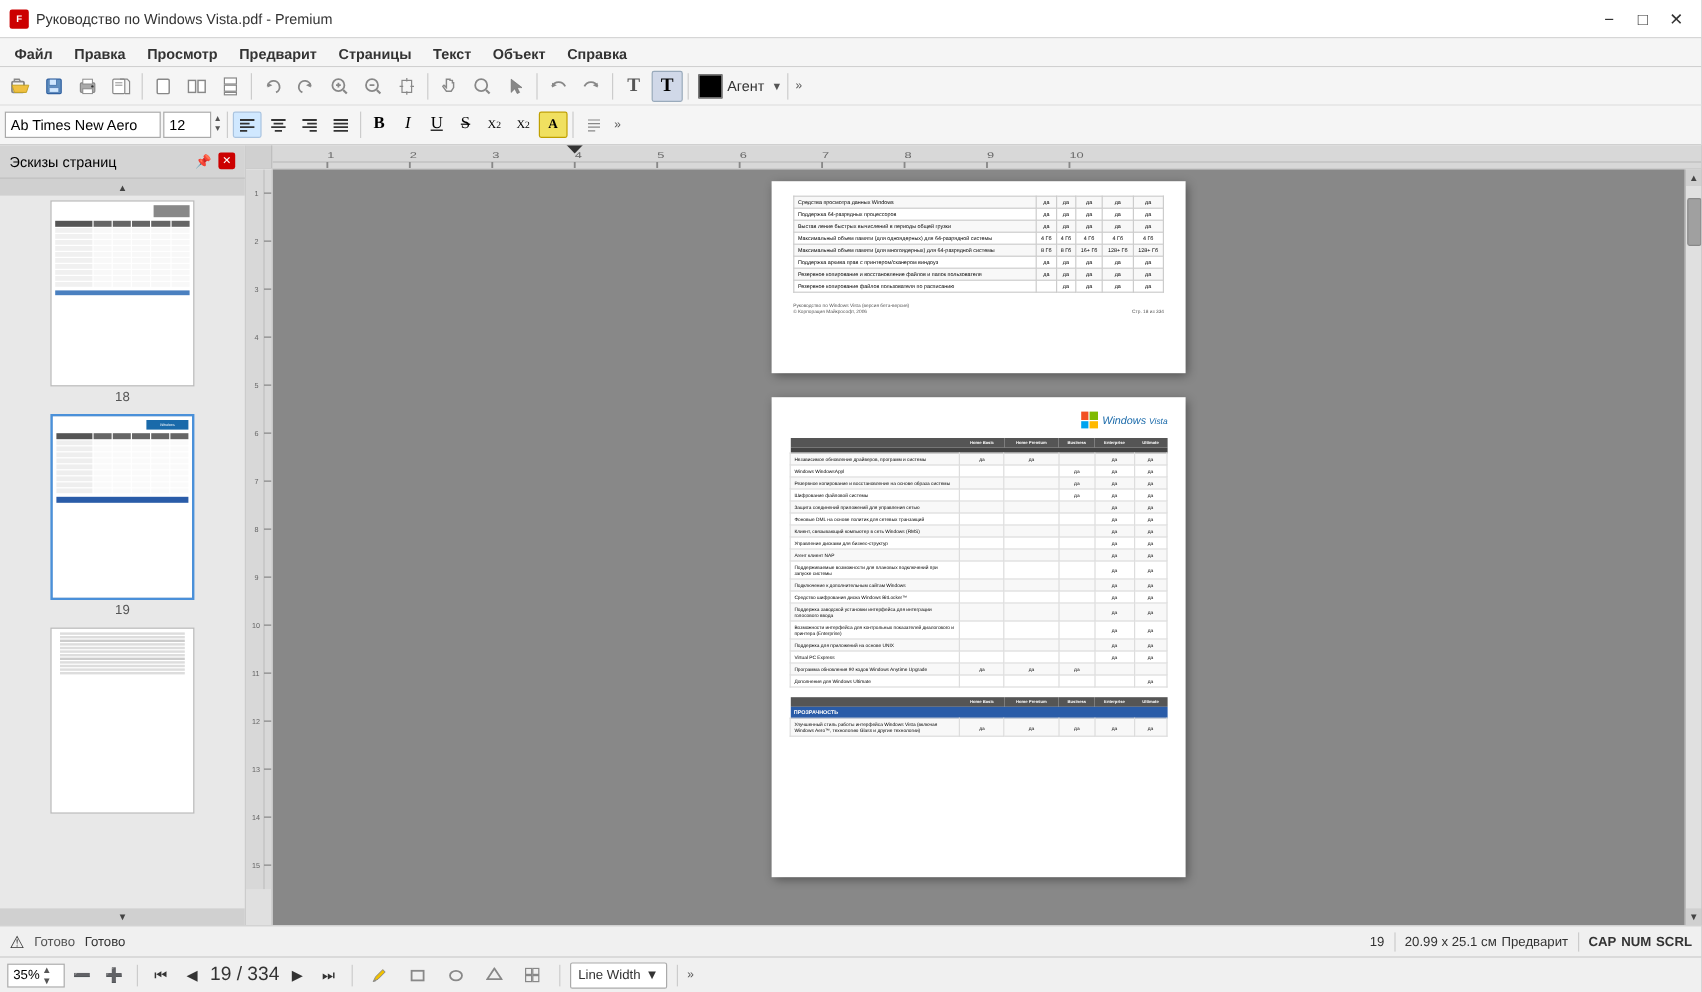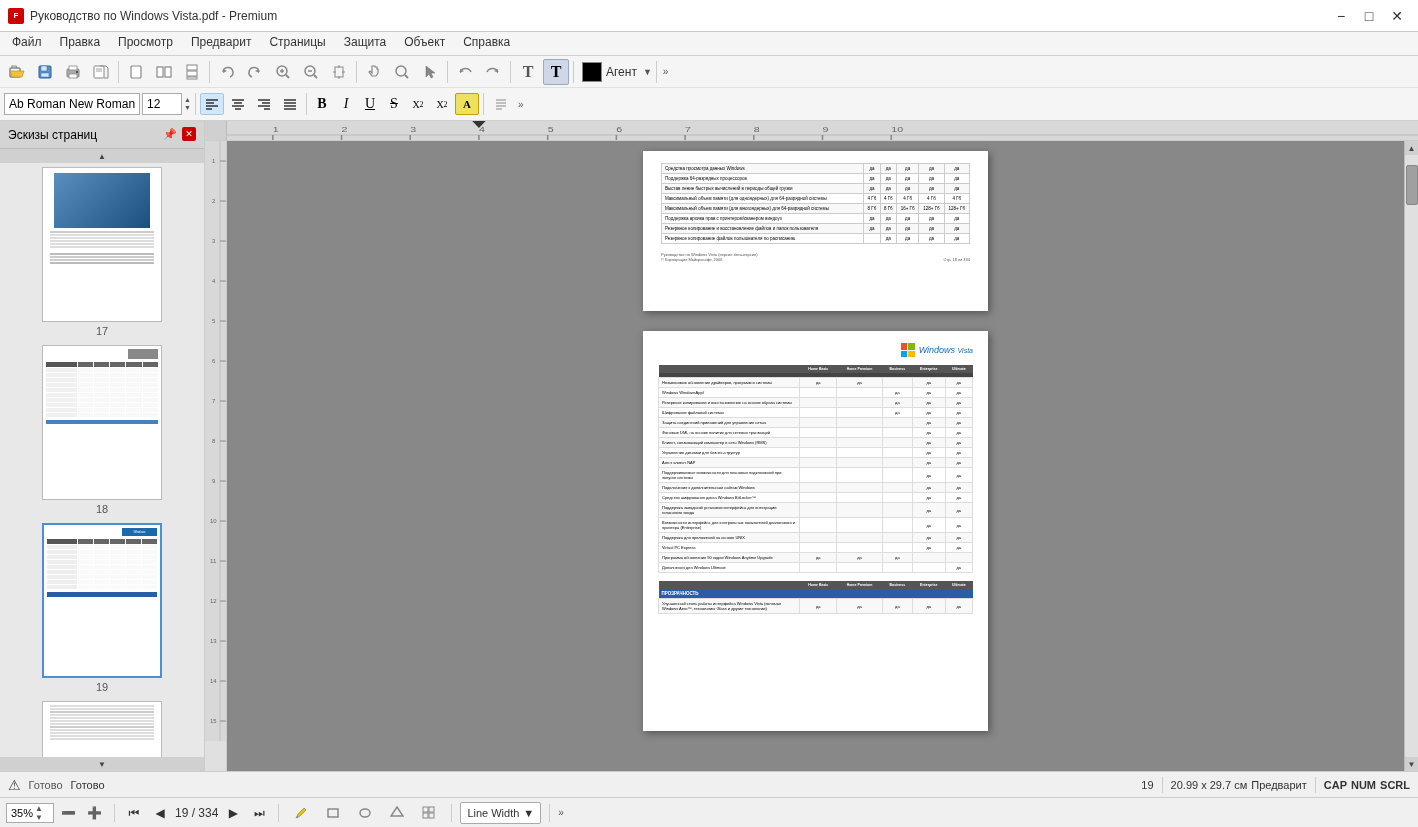--- a/index.html
+++ b/index.html
@@ -20,23 +20,24 @@
     .title-bar-text { font-size: 12px; color: #333; }
     .title-bar-controls { display: flex; gap: 2px; }
     .title-bar-btn { width: 26px; height: 20px; display: flex; align-items: center; justify-content: center; cursor: pointer; font-size: 14px; color: #333; border: none; background: transparent; }
 
     
     .menu-bar {
       background: #f5f5f5;
       border-bottom: 1px solid #d0d0d0;
       height: 24px;
       display: flex;
-      align-items: flex-start;
+      align-items: flex-end;
       padding: 0 4px;
       gap: 2px;
+      font-weight: bold;
     }
     .menu-item { padding: 2px 8px; font-size: 12px; cursor: pointer; color: #333; border-radius: 2px; height: 20px; display: flex; align-items: center; }
 
     
     .toolbar-area {
       background: #f5f5f5;
       border-bottom: 1px solid #d0d0d0;
       display: flex;
       flex-direction: column;
     }
@@ -231,21 +232,21 @@
       background: white; height: 20px; padding: 0 4px; min-width: 48px;
       font-size: 11px; gap: 2px;
     }
     .zoom-arrow { font-size: 8px; cursor: pointer; color: #555; }
     .nav-btn {
       width: 22px; height: 22px; cursor: pointer; border: 1px solid transparent;
       border-radius: 2px; display: flex; align-items: center; justify-content: center;
       font-size: 12px; color: #333; background: transparent;
     }
     .page-counter {
-      font-size: 12px; color: #333;
+      font-size: 16px; color: #333;
       display: flex; align-items: center; gap: 2px;
     }
     .bottom-sep { width: 1px; height: 18px; background: #ccc; margin: 0 4px; }
     .draw-btn {
       height: 22px; padding: 0 6px; cursor: pointer; border: 1px solid transparent;
       border-radius: 2px; display: flex; align-items: center; justify-content: center;
       font-size: 11px; color: #333; background: transparent; gap: 2px;
     }
     .line-width-btn {
       height: 22px; padding: 0 6px; cursor: pointer; border: 1px solid #aaa;
@@ -286,21 +287,21 @@
     <button class="title-bar-btn close">✕</button>
   </div>
 </div>
 
 <div class="menu-bar">
   <span class="menu-item">Файл</span>
   <span class="menu-item">Правка</span>
   <span class="menu-item">Просмотр</span>
   <span class="menu-item">Предварит</span>
   <span class="menu-item">Страницы</span>
-  <span class="menu-item">Защита</span>
+  <span class="menu-item">Текст</span>
   <span class="menu-item">Объект</span>
   <span class="menu-item">Справка</span>
 </div>
 
 <div class="toolbar-area">
   <div class="toolbar-row">
 
     <div class="tb-btn" title="Open">
       <svg width="16" height="16" viewBox="0 0 16 16">
           <rect x="1" y="4" width="10" height="9" rx="1" fill="none" stroke="#888" stroke-width="1.5"></rect>
@@ -431,21 +432,21 @@
       <div class="color-swatch"></div>
       <span class="color-label">Агент</span>
       <span class="color-dropdown-arrow">▼</span>
     </div>
     <div class="tb-sep"></div>
     <span class="tb-more">»</span>
   </div>
 
   <div class="toolbar-row">
     <div class="font-name-box">
-      <span>Ab Roman New Roman</span>
+      <span>Ab Times New Aero</span>
     </div>
     <div style="display:flex; align-items: center;">
       <div class="font-size-box">
         <span>12</span>
       </div>
       <div class="font-size-arrow">
         <span>▲</span>
         <span>▼</span>
       </div>
     </div>
@@ -509,38 +510,20 @@
     <div class="sidebar-header">
       <span>Эскизы страниц</span>
       <div class="sidebar-header-controls">
         <div class="sidebar-header-btn">📌</div>
         <div class="sidebar-header-btn sidebar-header-close">✕</div>
       </div>
     </div>
     <button class="sidebar-scroll-btn">▲</button>
     <div class="sidebar-scroll">
 
-      <div class="page-thumb">
-        <div class="page-thumb-img">
-          <div style="width:100%;height:100%;background:white;padding:3px;display:flex;flex-direction:column;gap:1px;">
-            <div style="height:55px;background:linear-gradient(135deg,#5a8fc0,#3a6fa0,#1a4f80);margin:2px 8px;"></div>
-            <div style="height:2px;background:#ccc;margin:0 4px;"></div>
-            <div style="height:2px;background:#ddd;margin:0 4px;"></div>
-            <div style="height:2px;background:#ddd;margin:0 4px;"></div>
-            <div style="height:2px;background:#ddd;margin:0 4px;"></div>
-            <div style="height:2px;background:#ddd;margin:0 4px;"></div>
-            <div style="height:2px;background:#ddd;margin:0 4px;"></div>
-            <div style="height:2px;background:#bbb;margin:0 4px; margin-top:4px;"></div>
-            <div style="height:2px;background:#ccc;margin:0 4px;"></div>
-            <div style="height:2px;background:#ccc;margin:0 4px;"></div>
-            <div style="height:2px;background:#bbb;margin:0 4px;"></div>
-          </div>
-        </div>
-        <span class="page-thumb-label">17</span>
-      </div>
 
       <div class="page-thumb">
         <div class="page-thumb-img">
           <div style="width:100%;height:100%;background:white;padding:3px;display:flex;flex-direction:column;gap:1px;">
             <div style="display:flex;justify-content:flex-end;margin-bottom:2px;">
               <div style="width:30px;height:10px;background:#888;"></div>
             </div>
 
             <div style="display:flex;gap:1px;height:5px;">
                 <div style="flex:2;background:#555;"></div>
@@ -1127,21 +1110,21 @@
   </div>
 </div>
 
 <div class="status-bar">
   <span style="font-size:14px;">⚠</span>
   <span style="font-size:11px;color:#555;">Готово</span>
   <span style="font-size:11px;">Готово</span>
   <div class="status-right">
     <span>19</span>
     <div class="status-sep"></div>
-    <span>20.99 x 29.7 см</span>
+    <span>20.99 x 25.1 см</span>
     <span>Предварит</span>
     <div class="status-sep"></div>
     <span class="status-badge">CAP</span>
     <span class="status-badge">NUM</span>
     <span class="status-badge">SCRL</span>
   </div>
 </div>
 
 <div class="bottom-toolbar">
 

